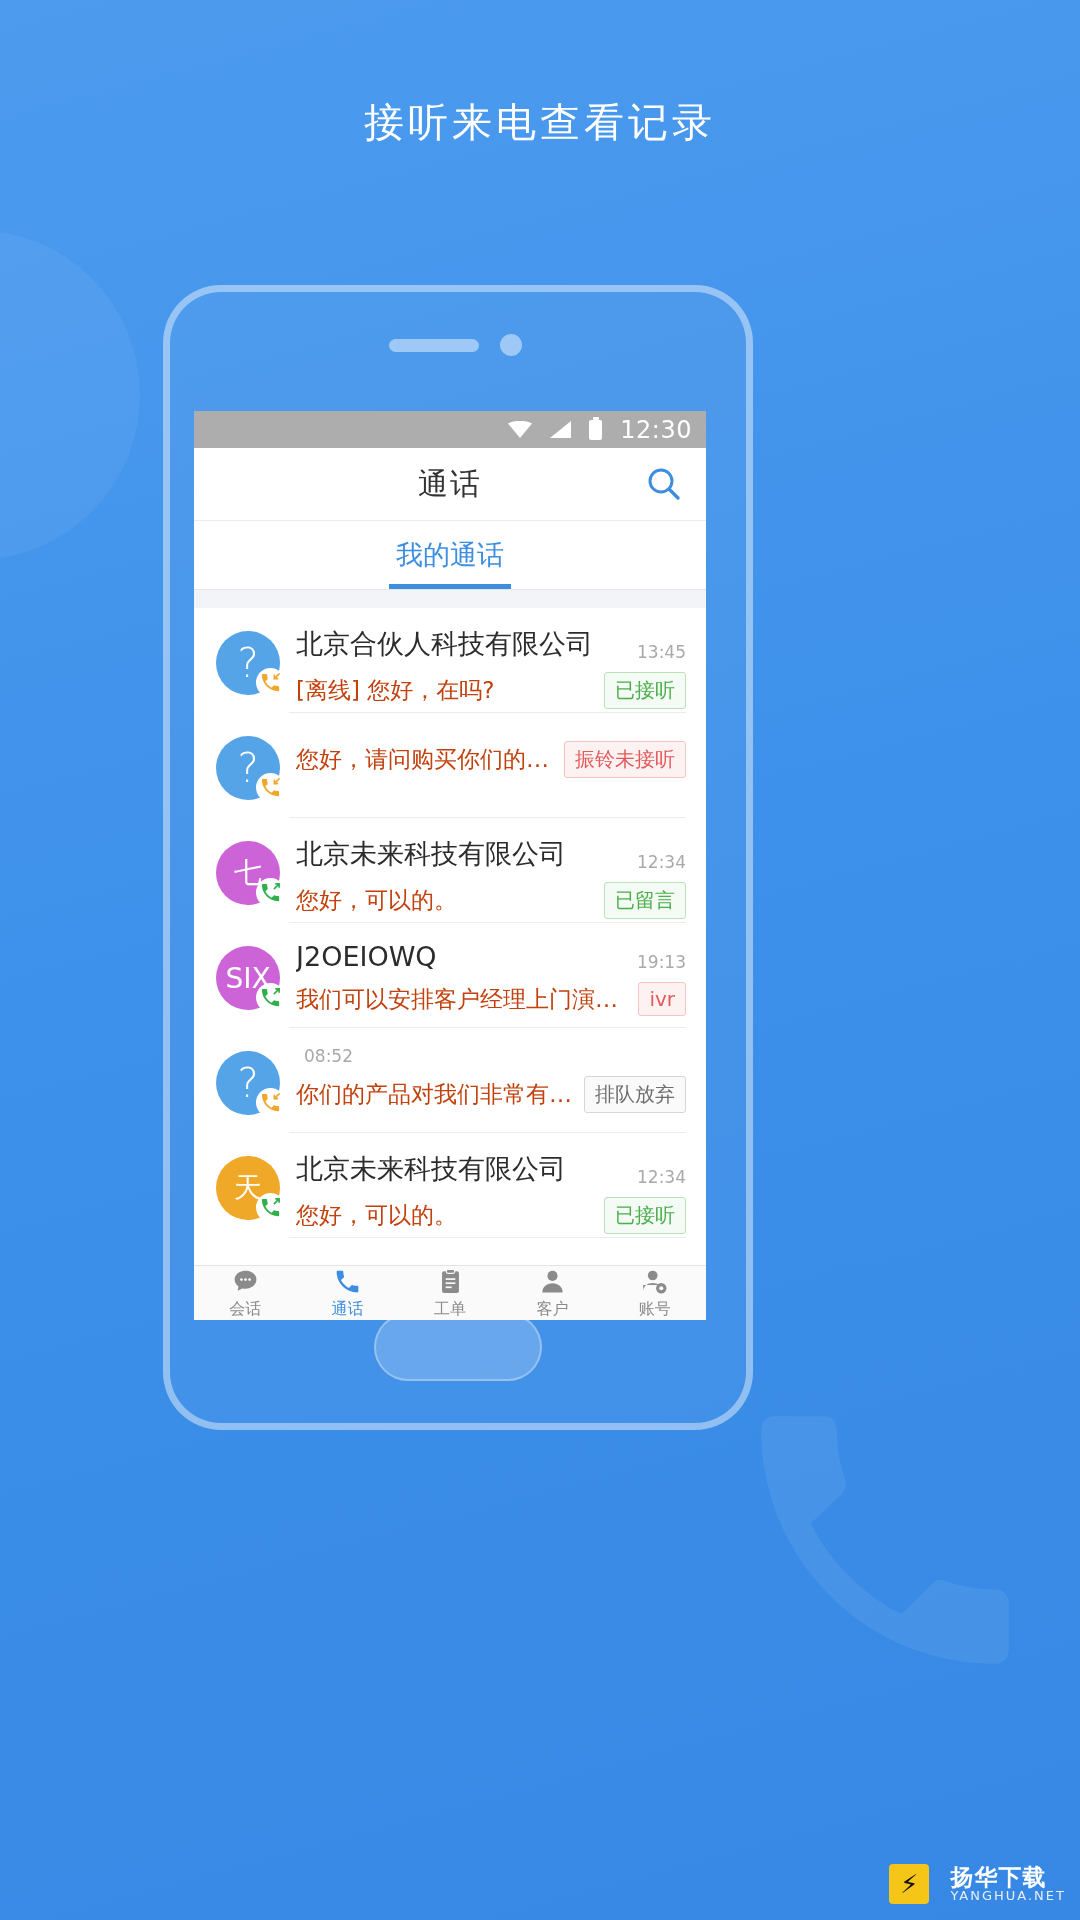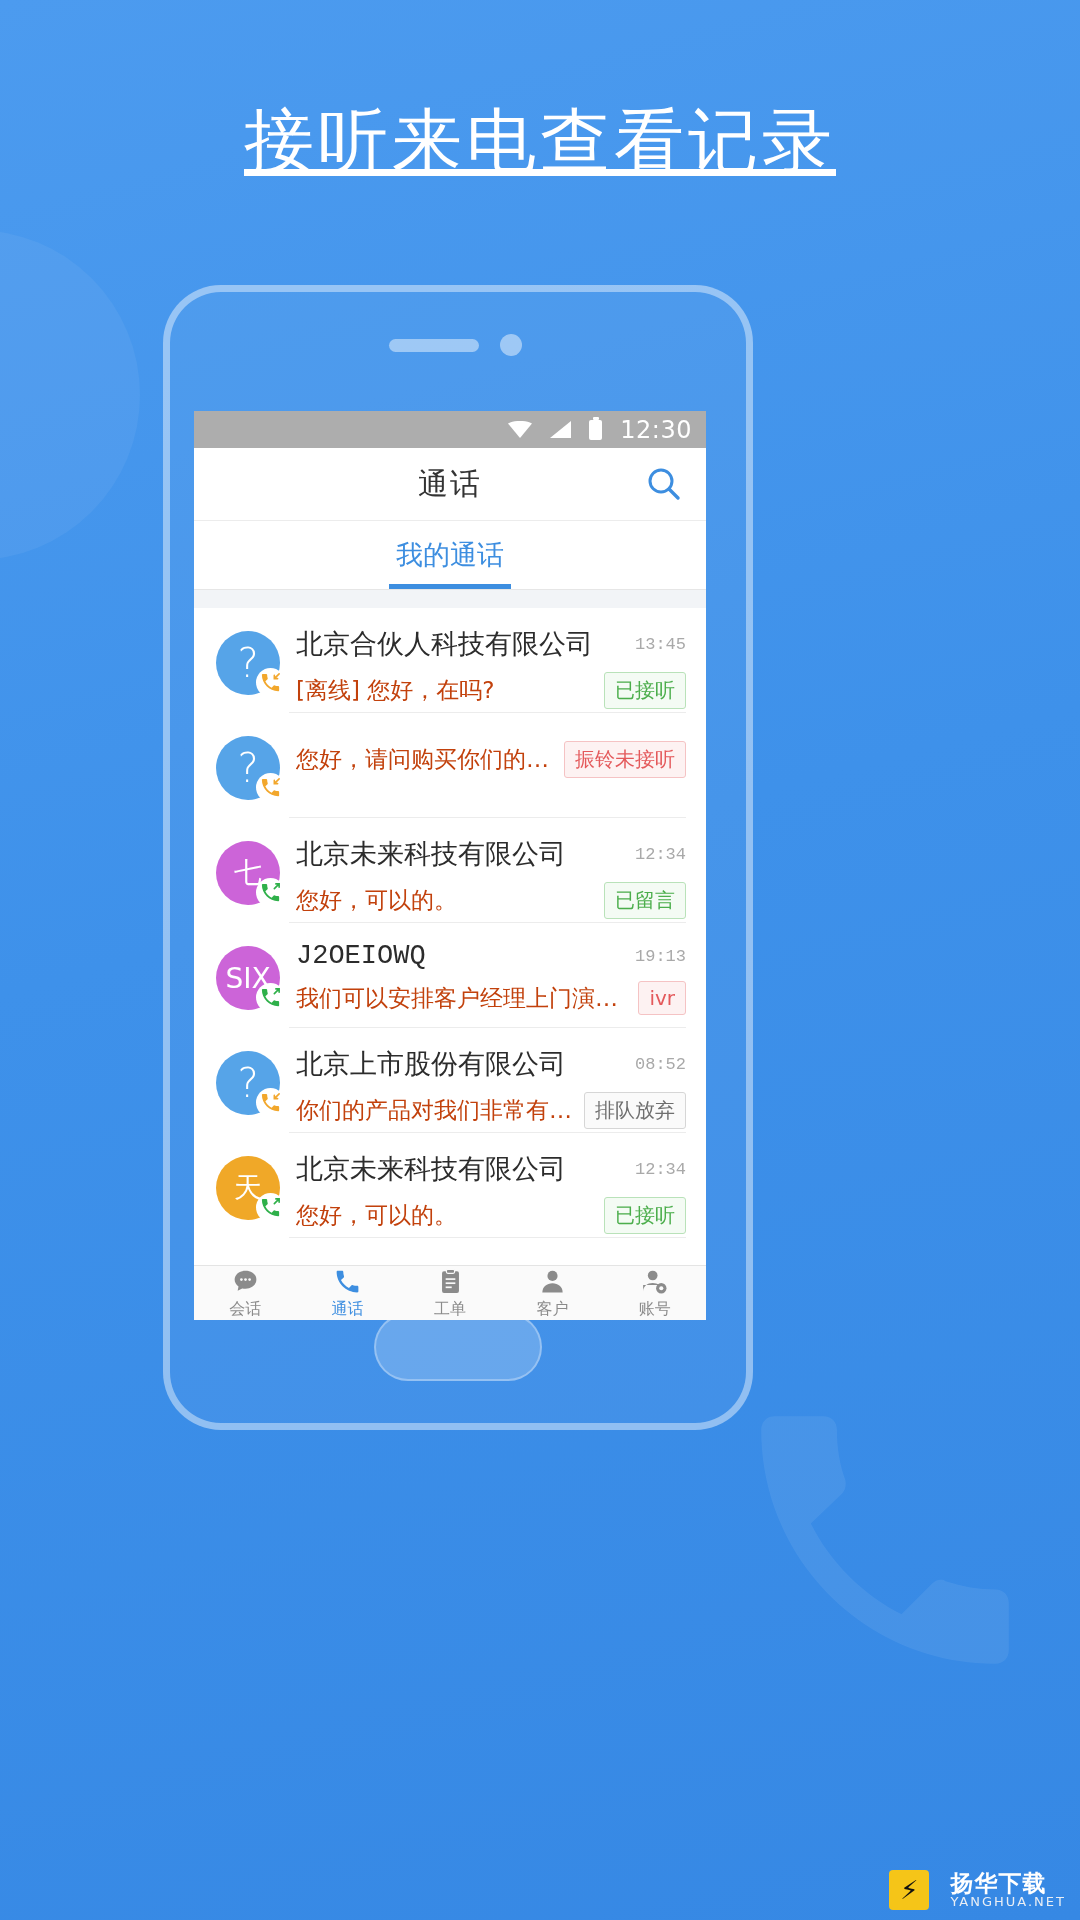--- a/index.html
+++ b/index.html
@@ -26,24 +26,23 @@
     width:330px; height:330px;
     opacity:.07;
   }
   .bg-phone-glyph svg{ width:100%; height:100%; fill:#ffffff; }
 
   
   .headline{
     position:absolute; top:95px; left:0; width:100%;
     text-align:center;
     color:#ffffff;
-    font-size:70px;
+    font-size:40px;
     letter-spacing:4px;
     font-weight:400;
-    text-decoration:underline;
   }
 
   
   .phone{
     position:absolute;
     left:163px; top:285px;
     width:590px; height:1145px;
     border:7px solid rgba(255,255,255,.42);
     border-radius:58px;
     background:rgba(255,255,255,.045);
@@ -154,21 +153,21 @@
     width:29px; height:29px; border-radius:50%;
     background:#ffffff;
     display:flex; align-items:center; justify-content:center;
   }
   .call-badge svg{ display:block; }
 
   .row-main{
     flex:1 1 auto; min-width:0; padding-left:16px;
     display:flex; flex-direction:column; justify-content:flex-start;
   }
-  .row-top{ display:flex; align-items:center;font-family:Liberation Mono, monospace; }
+  .row-top{ display:flex; align-items:flex-end; }
   .row-name{
     font-size:27px; color:#2c2c2c; flex:1 1 auto;
     white-space:nowrap; overflow:hidden; text-overflow:ellipsis;
   }
   .row-time{ font-size:17px; color:#a9a9a9; flex:0 0 auto; padding-left:8px; }
   .row-bot{ display:flex; align-items:center; margin-top:10px; }
   .row-sub{
     font-size:23px; color:#c2410c; flex:1 1 auto;
     white-space:nowrap; overflow:hidden; text-overflow:ellipsis;
   }
@@ -192,21 +191,21 @@
     align-items:center; justify-content:center; gap:3px;
     color:#8b8b8b;
   }
   .nav-item.active{ color:#3d8ee0; }
   .nav-ico{ height:30px; display:flex; align-items:center; }
   .nav-ico svg{ display:block; }
   .nav-label{ font-size:16px; }
 
   
   .watermark{
-    position:absolute; right:14px; bottom:10px;
+    position:absolute; right:14px; bottom:16px;
     display:flex; align-items:center; gap:21px;
   }
   .wm-mark{
     width:40px; height:40px; background:#f5c518;
     border-radius:4px; position:relative;
   }
   .wm-mark:after{
     content:"⚡"; position:absolute; inset:0;
     display:flex; align-items:center; justify-content:center;
     font-size:26px; color:#111;
@@ -362,21 +361,20 @@
           <div class="avatar q" style="background:#56a4e8">?</div>
           <div class="call-badge">
             <svg width="23" height="23" viewBox="0 0 24 24">
                 <path d="M6.6 10.8c1.4 2.8 3.8 5.2 6.6 6.6l2.2-2.2c.3-.3.7-.4 1-.2 1.2.4 2.4.6 3.6.6.6 0 1 .4 1 1V20c0 .6-.4 1-1 1C10.6 21 3 13.4 3 4c0-.6.4-1 1-1h3.5c.6 0 1 .4 1 1 0 1.3.2 2.5.6 3.6.1.4 0 .8-.2 1l-2.3 2.2z" fill="#f2a72c"></path>
                 <path d="M21 3 L16 8 M16 4.6 L16 8 L19.4 8" stroke="#f2a72c" stroke-width="1.7" fill="none" stroke-linecap="round"></path>
               </svg>
           </div>
         </div>
         <div class="row-main">
           <div class="row-top">
-            <span class="row-name">北京上市股份有限公司</span>
             <span class="row-time">08:52</span>
           </div>
           <div class="row-bot">
             <span class="row-sub">你们的产品对我们非常有帮助。</span>
             <span class="badge gray">排队放弃</span>
           </div>
         </div>
         <div class="divider"></div>
       </div>
 

